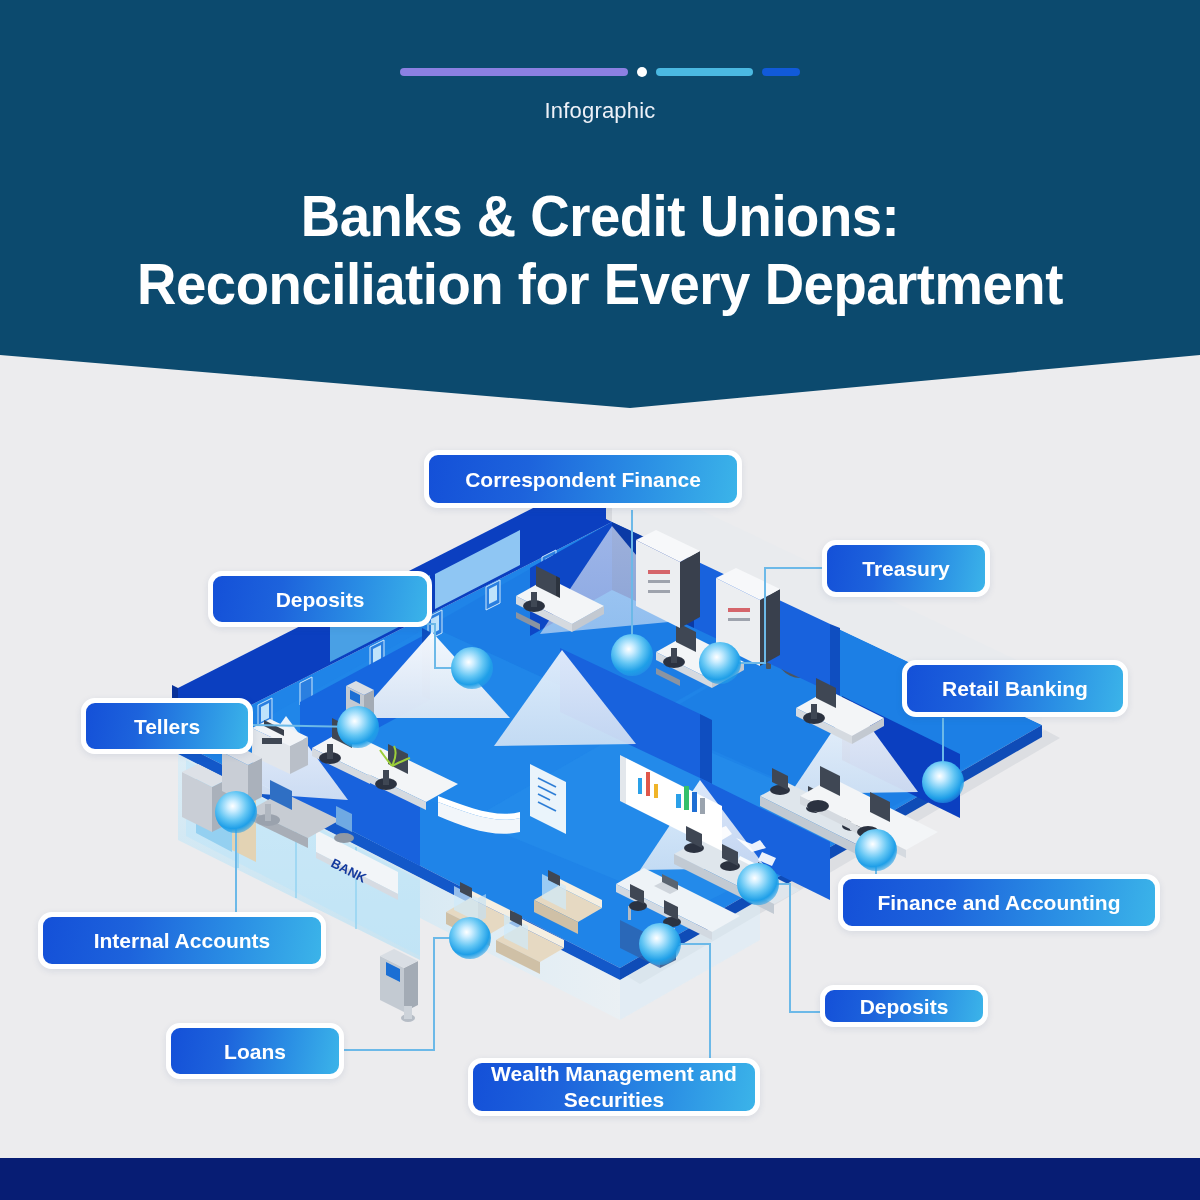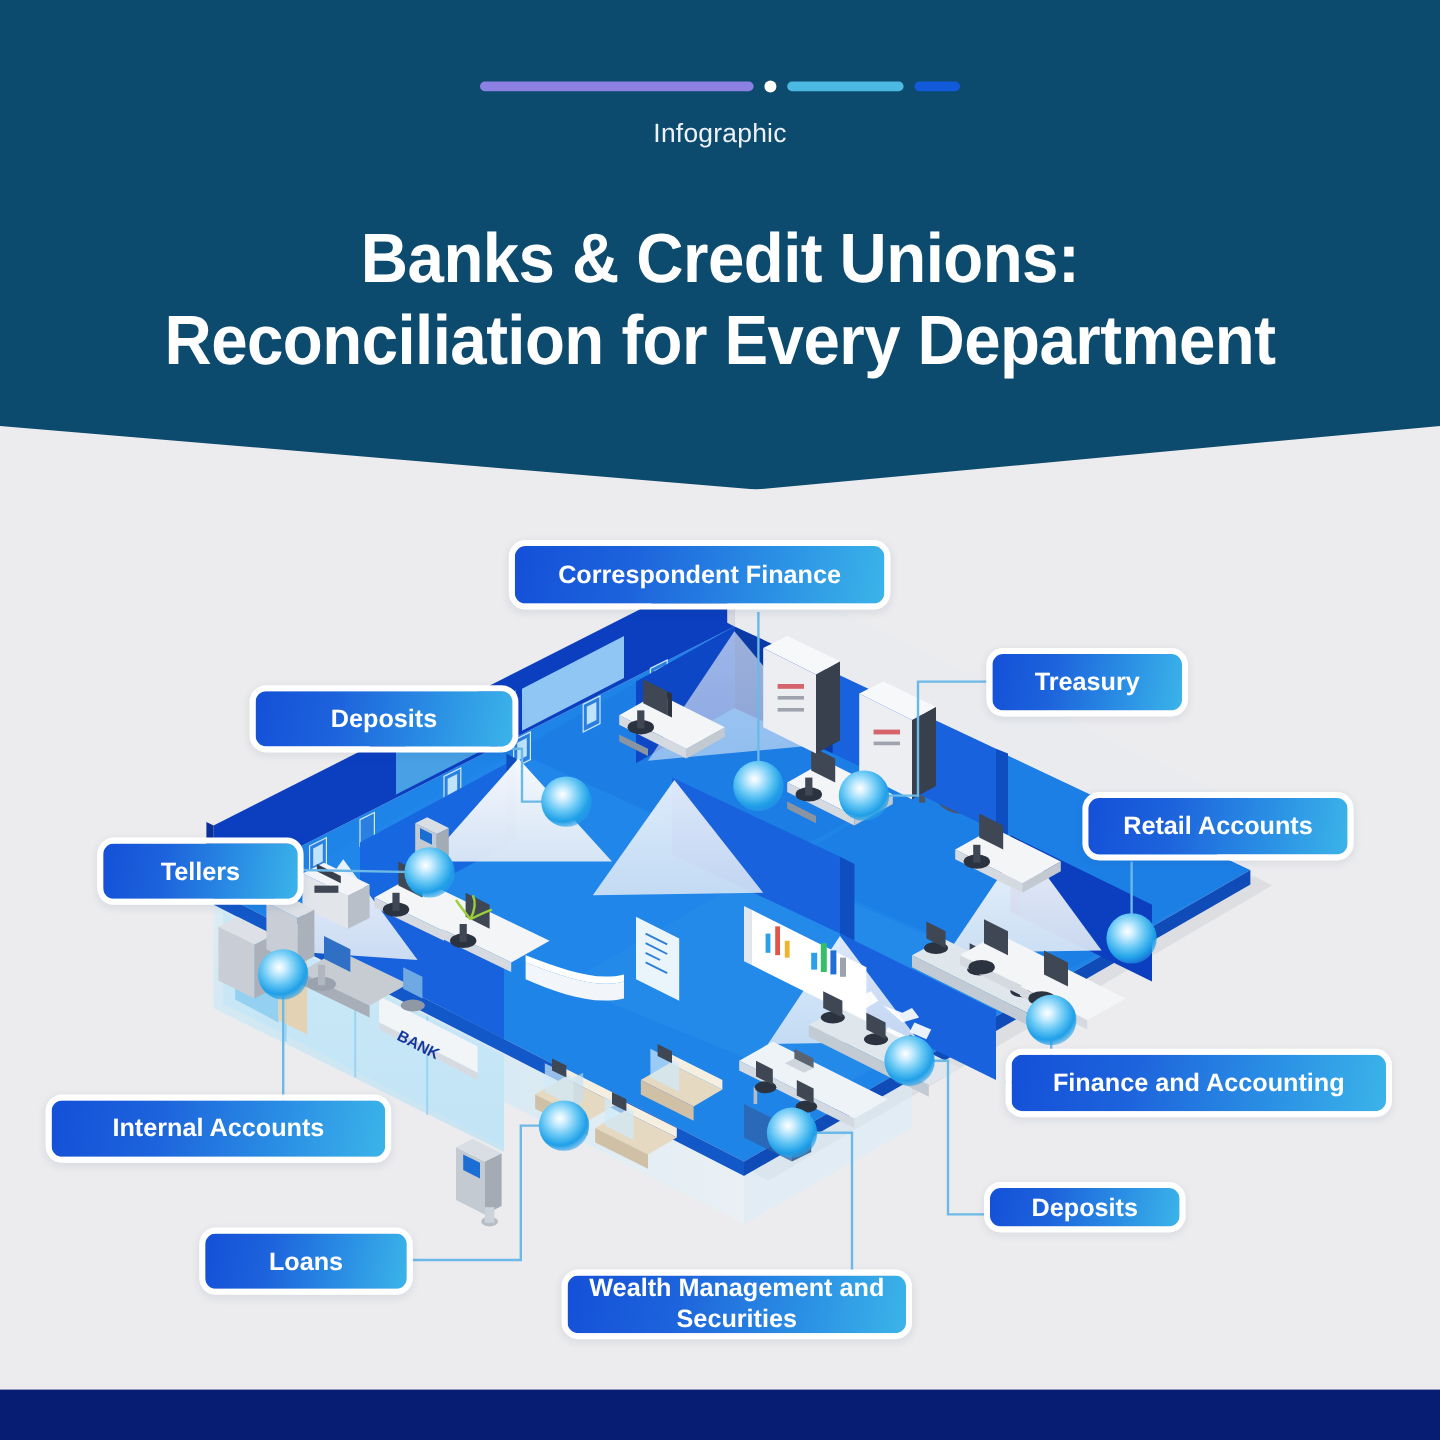--- a/index.html
+++ b/index.html
@@ -527,21 +527,21 @@
 
   <div class="pill" style="left:822px; top:540px; width:168px; height:57px;">
     <span>Treasury</span>
   </div>
 
   <div class="pill" style="left:208px; top:571px; width:224px; height:56px;">
     <span>Deposits</span>
   </div>
 
   <div class="pill" style="left:902px; top:660px; width:226px; height:57px;">
-    <span>Retail Accounts</span>
+    <span>Retail Banking</span>
   </div>
 
   <div class="pill" style="left:81px; top:698px; width:172px; height:56px;">
     <span>Tellers</span>
   </div>
 
   <div class="pill" style="left:838px; top:874px; width:322px; height:57px;align-items:center;">
     <span>Finance and Accounting</span>
   </div>
 

